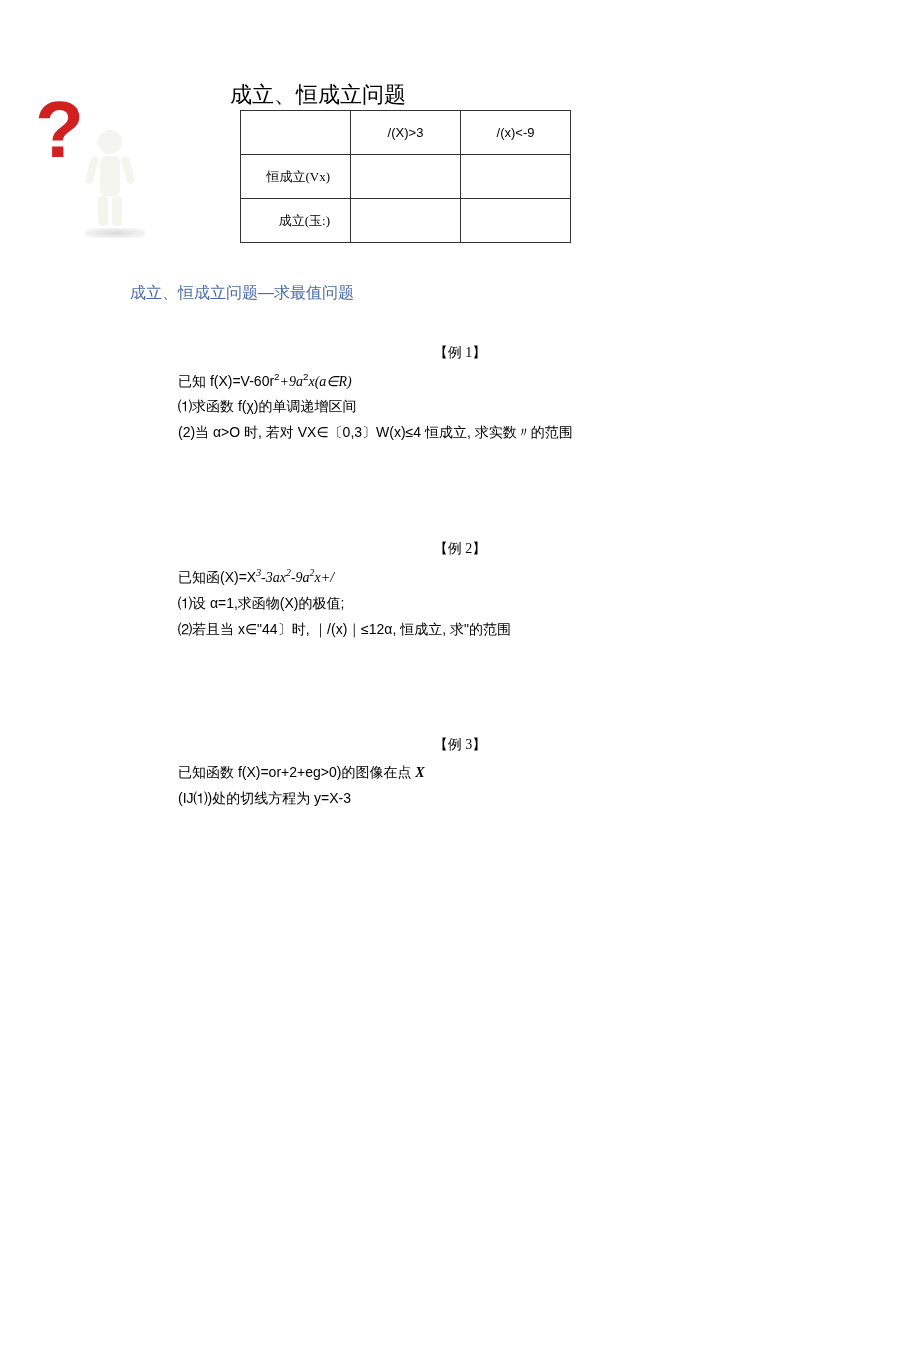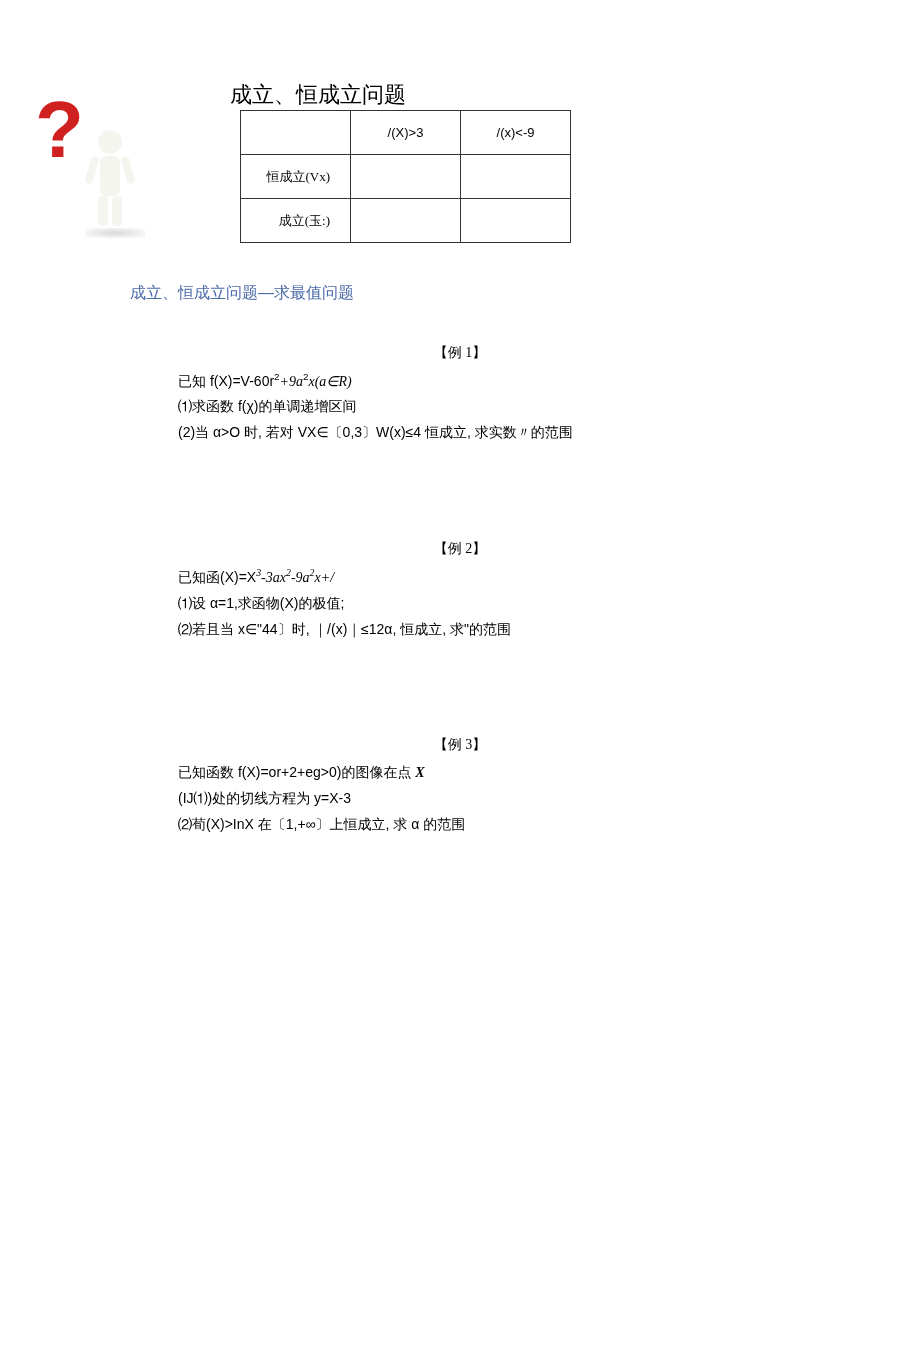--- a/index.html
+++ b/index.html
@@ -191,14 +191,13 @@
   <div class="example-body">⑴设 α=1,求函物(X)的极值;</div>
   <div class="example-body">⑵若且当 x∈"44〕时, ｜/(x)｜≤12α, 恒成立, 求"的范围</div>
 </div>
 
 <div class="example">
   <div class="example-label">【例 3】</div>
   <div class="example-body">
     <span>已知函数 f(X)=or+2+eg&gt;0)的图像在点 </span><span class="italic" style="font-weight:bold">X</span>
   </div>
   <div class="example-body">(IJ⑴)处的切线方程为 y=X-3</div>
-  <div class="example-body">⑵荀(X)&gt;InX 在〔1,+∞〕上恒成立, 求 α 的范围</div>
 </div>
 
 </body></html>

